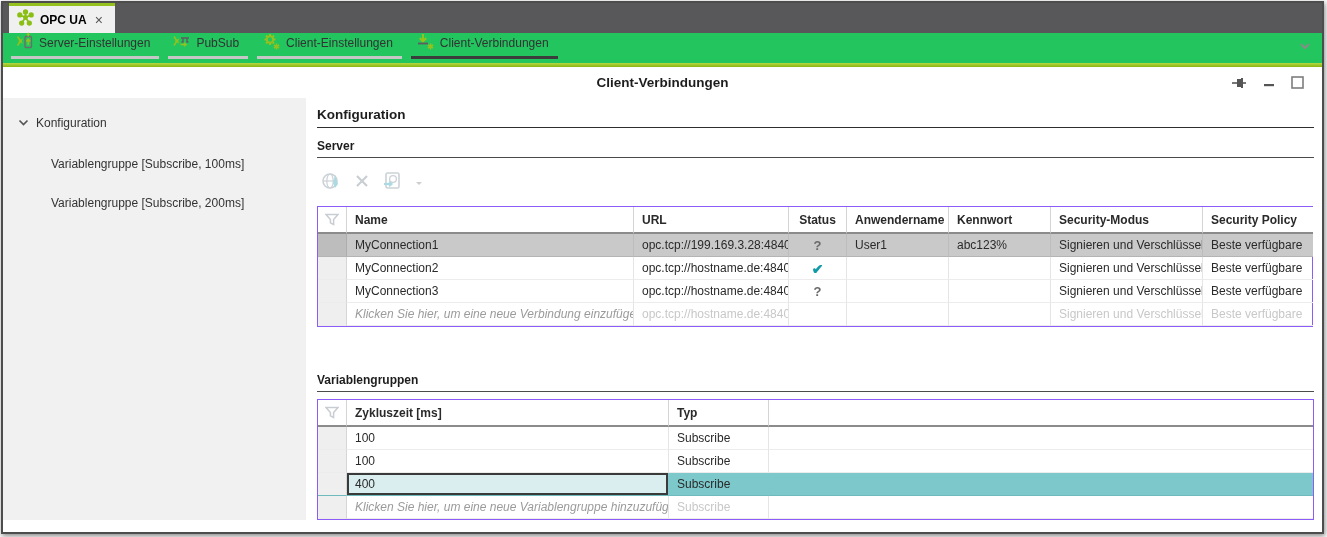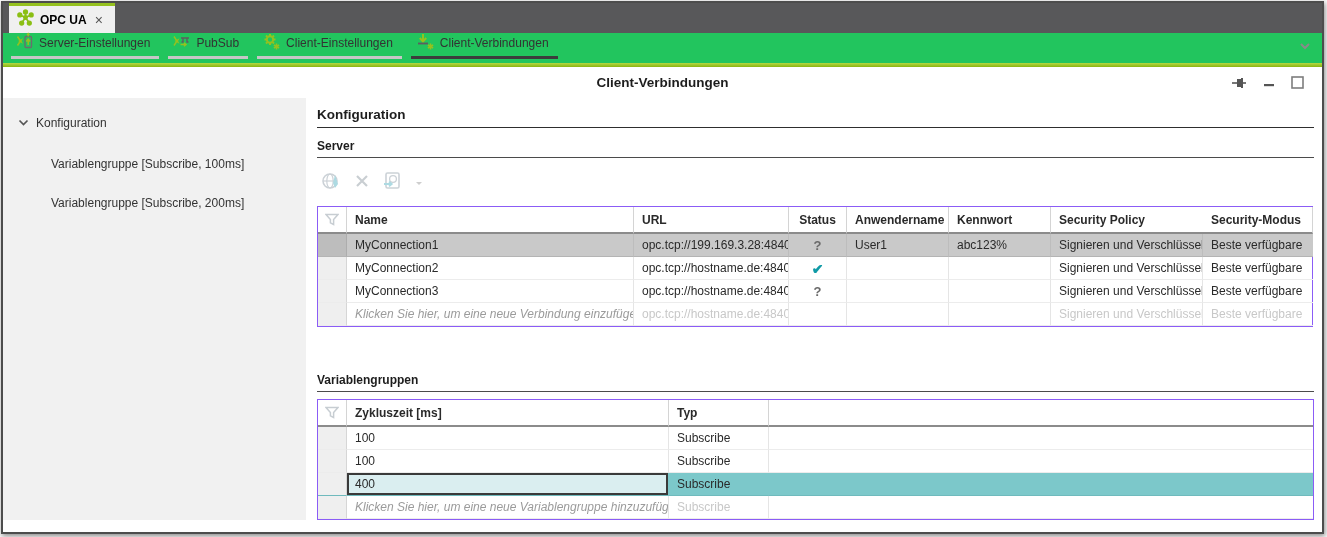--- a/index.html
+++ b/index.html
@@ -263,22 +263,22 @@
         <div class="hcell funnel">
           <svg width="14" height="13" viewBox="0 0 14 13">
               <path d="M1 1.5 H13 L8.6 6.5 V11.5 L5.4 9.8 V6.5 Z" fill="none" stroke="#c7cdd2" stroke-width="1.5"></path>
             </svg>
         </div>
         <div class="hcell">Name</div>
         <div class="hcell">URL</div>
         <div class="hcell center">Status</div>
         <div class="hcell">Anwendername</div>
         <div class="hcell">Kennwort</div>
+        <div class="hcell">Security-Modus</div>
         <div class="hcell filler">Security Policy</div>
-        <div class="hcell">Security-Modus</div>
 
         <div style="display:contents" class="row-sel-gray">
           <div class="cell rowhdr"></div>
           <div class="cell">MyConnection1</div>
           <div class="cell">opc.tcp://199.169.3.28:4840</div>
           <div class="cell center"><span class="status-q">?</span></div>
           <div class="cell">User1</div>
           <div class="cell">abc123%</div>
           <div class="cell">Signieren und Verschlüsseln</div>
           <div class="cell fillercell">Beste verfügbare</div>

